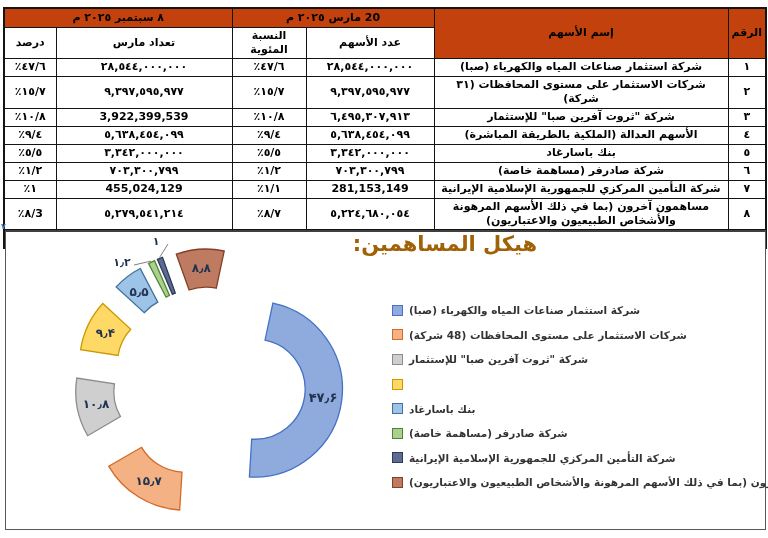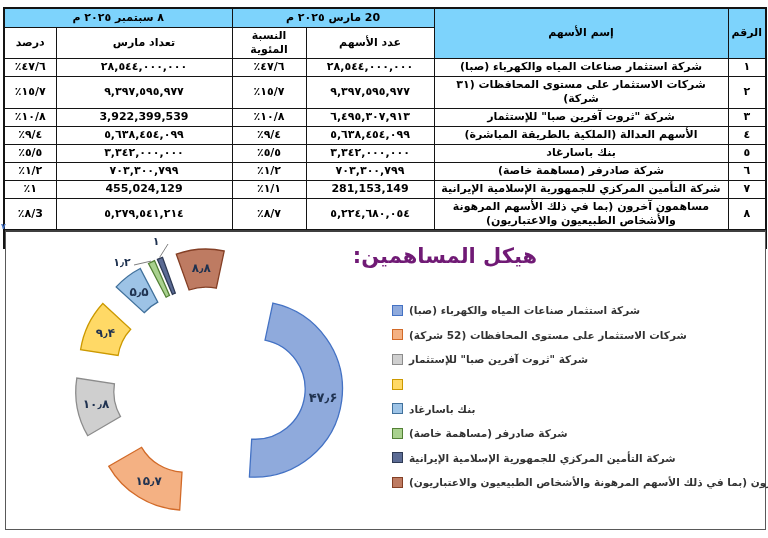--- a/index.html
+++ b/index.html
@@ -7,39 +7,39 @@
     width:768px;height:538px;position:relative;overflow:hidden;background:#fff;
     font-family:"DejaVu Sans","Liberation Sans",sans-serif;
   }
   
   .table-wrap{position:absolute;top:7px;left:3px;width:763px;}
   table{border-collapse:collapse;table-layout:fixed;width:762px;direction:rtl;border:2px solid #141414;}
   th,td{
     border:1px solid #141414;font-weight:bold;font-size:11px;color:#000;
     text-align:center;vertical-align:middle;padding:1px 3px;line-height:1.3;
   }
-  .hdr{background:#7dd3fc;}
+  .hdr{background:#c2410c;}
   thead tr{height:19px;}
   thead tr.sub{height:17px;}
   tbody tr{height:18px;}
   tbody tr.tall{height:31px;}
   tbody tr.row-total{height:16px;}
   .row-total td{background:#B4C6E7;}
   .c-name{direction:rtl;}
   .c-val{direction:ltr;}
   
   .stray{position:absolute;left:1px;top:222px;font-size:8px;color:#4472C4;font-weight:bold;}
   
   .chart-frame{
     position:absolute;left:5px;top:230px;width:759px;height:297px;background:#fff;
     border:1px solid #595959;border-top:2px solid #3f3f3f;
   }
   .chart-title{
-    position:absolute;left:334px;top:12px;width:210px;
-    font-size:21px;font-weight:bold;color:#701a75;direction:rtl;white-space:nowrap;text-align:center;
+    position:absolute;left:334px;top:0;width:210px;
+    font-size:21px;font-weight:bold;color:#a16207;direction:rtl;white-space:nowrap;text-align:center;
   }
   .donut{position:absolute;left:0;top:0;}
   .legend{position:absolute;left:386px;top:66px;width:372px;}
   .legend-item{display:flex;align-items:center;height:24.6px;direction:ltr;}
   .swatch{width:11px;height:11px;flex:0 0 11px;margin-right:6px;box-sizing:border-box;}
   .legend-label{
     font-size:10.5px;font-weight:bold;color:#333;direction:rtl;white-space:nowrap;
   }
   .slice-label{font-weight:bold;fill:#1F3250;}
 </style>
@@ -171,21 +171,21 @@
       <path d="M170.3,22.2 A88,88 0 0 1 218.2,19.0 L210.3,56.2 A50,50 0 0 0 183.1,58.0 Z" fill="#BE7B62" stroke="#843F25" stroke-width="1.3"></path>
       <text class="slice-label" text-anchor="middle" fill="#1F3250" x="195.3" y="40.3" font-size="12">۸٫۸</text>
     </svg>
   <div id="legend" class="legend">
       <div class="legend-item">
         <span class="swatch" style="background:#8FAADC;border:1px solid #4472C4"></span>
      <bdi class="legend-label">شركة استثمار صناعات المياه والكهرباء (صبا)</bdi>
       </div>
       <div class="legend-item">
         <span class="swatch" style="background:#F4B183;border:1px solid #D26A28"></span>
-     <bdi class="legend-label">شركات الاستثمار على مستوى المحافظات (52 شركة)</bdi>
+     <bdi class="legend-label">شركات الاستثمار على مستوى المحافظات (48 شركة)</bdi>
       </div>
       <div class="legend-item">
         <span class="swatch" style="background:#CFCFCF;border:1px solid #8C8C8C"></span>
      <bdi class="legend-label">شركة "ثروت آفرين صبا" للإستثمار</bdi>
       </div>
       <div class="legend-item">
         <span class="swatch" style="background:#FFD966;border:1px solid #CC9900"></span>
       </div>
       <div class="legend-item">
         <span class="swatch" style="background:#9DC3E6;border:1px solid #41719C"></span>

